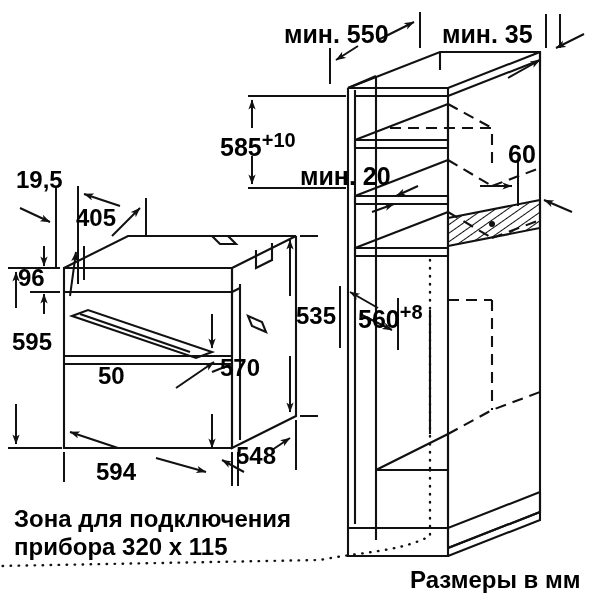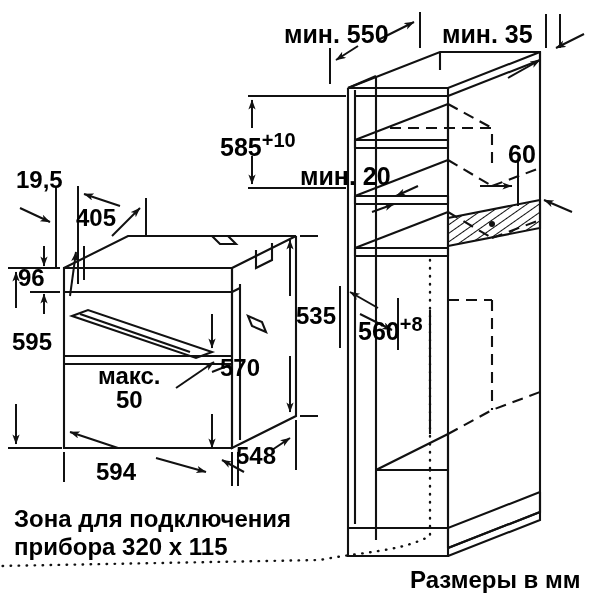--- a/index.html
+++ b/index.html
@@ -201,42 +201,41 @@
   <div class="lbl t26" style="left:442px;top:22px;">мин. 35</div>
 
   <div class="lbl t26" style="left:220px;top:130px;">
     <span>585</span><span class="sup">+10</span>
   </div>
 
   <div class="lbl t26" style="left:300px;top:164px;">мин. 20</div>
 
   <div class="lbl t26" style="left:508px;top:142px;">60</div>
 
-  <div class="lbl t26" style="left:358px;top:302px;margin-top:12px;">
+  <div class="lbl t26" style="left:358px;top:302px;">
     <span>560</span><span class="sup">+8</span>
   </div>
 
   <div class="lbl t25" style="left:16px;top:168px;">19,5</div>
 
   <div class="lbl t25" style="left:76px;top:206px;">405</div>
 
   <div class="lbl t25" style="left:18px;top:266px;">96</div>
 
   <div class="lbl t25" style="left:12px;top:330px;">595</div>
 
   <div class="lbl t25" style="left:96px;top:444px;margin-top:16px;">594</div>
 
   <div class="lbl t25" style="left:236px;top:444px;">548</div>
 
   <div class="lbl t25" style="left:220px;top:356px;">570</div>
 
   <div class="lbl t25" style="left:296px;top:304px;">535</div>
 
   <div class="lbl t25" style="left:98px;top:364px;text-align:center;">
-    <div>макс.</div>
     <div>50</div>
   </div>
 
   <div class="lbl cap" style="left:14px;top:505px;">
     <div>Зона для подключения</div>
     <div>прибора 320 x 115</div>
   </div>
 
   <div class="lbl cap" style="left:410px;top:566px;">Размеры в мм</div>
 

